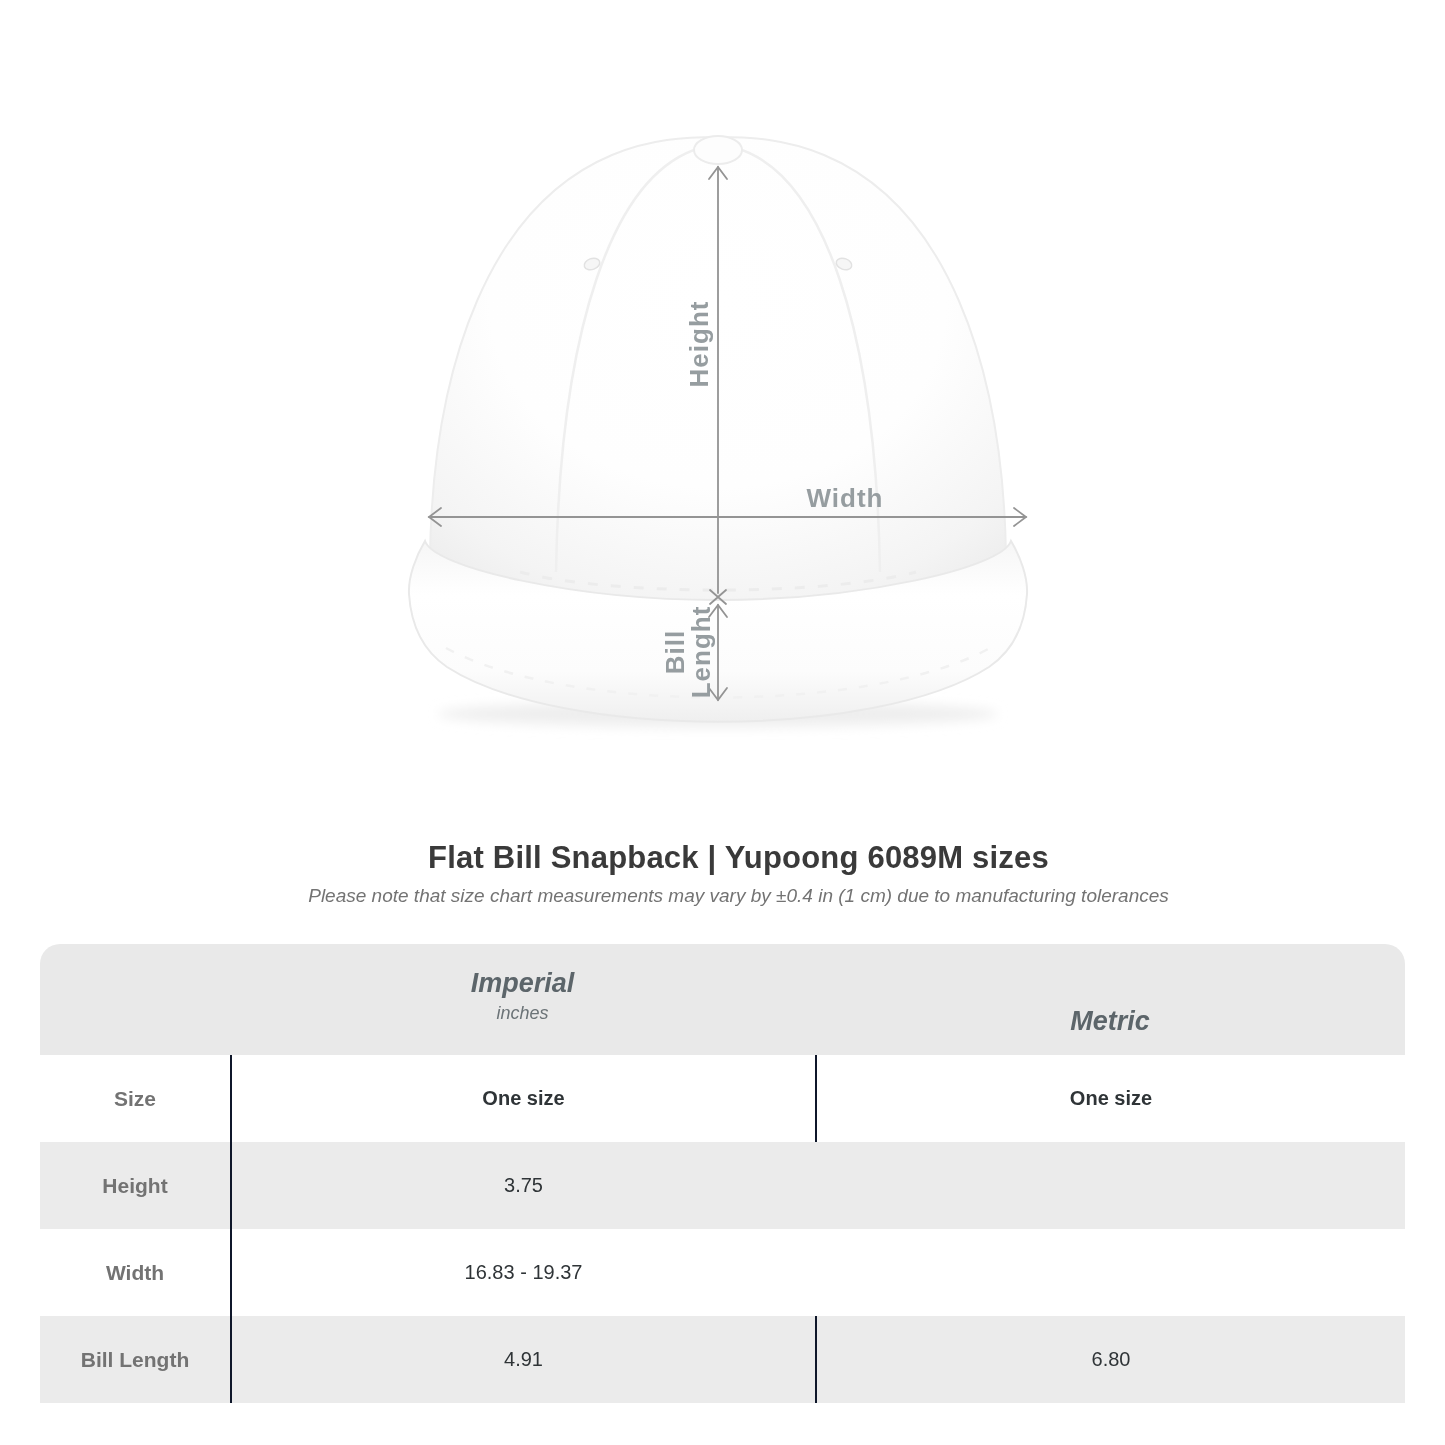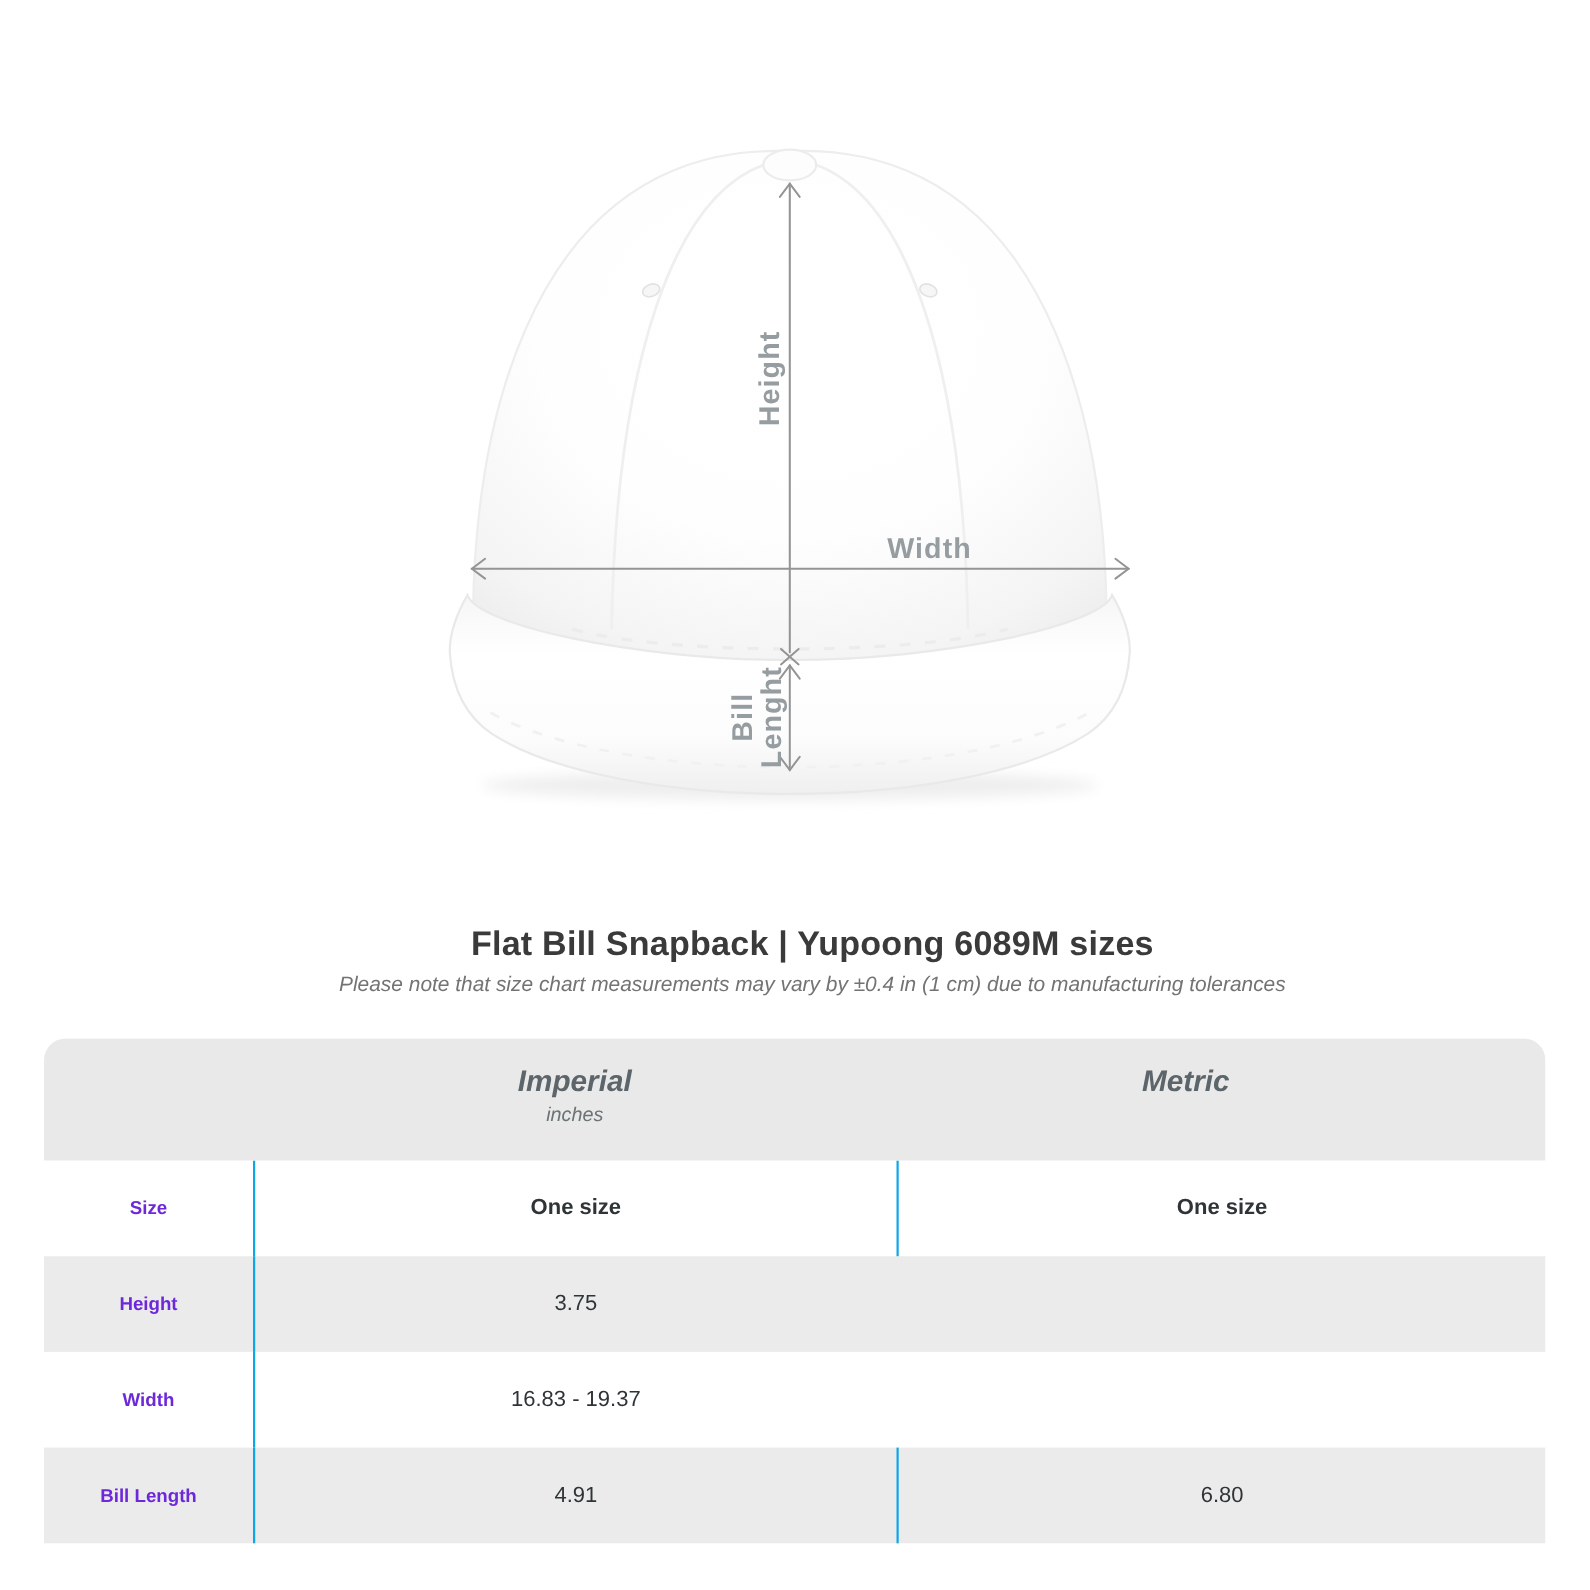--- a/index.html
+++ b/index.html
@@ -15,29 +15,29 @@
   .titleblock{position:absolute;top:840px;left:16px;width:1445px;text-align:center;}
   .titleblock h1{margin:0;font-size:31px;font-weight:bold;color:#3a3a3a;letter-spacing:.2px;}
   .titleblock p{margin:9px 0 16px 0;font-size:19px;font-style:italic;color:#737373;}
 
   
   .size-table{position:absolute;left:40px;top:944px;width:1365px;height:591px;
               border-radius:20px;overflow:hidden;background:#ffffff;}
   .thead{position:relative;height:111px;background:#e9e9e9;}
   .hgroup{position:absolute;top:24px;text-align:center;}
   .hgroup.imperial{left:190px;width:585px;}
-  .hgroup.metric{left:743px;width:590px;}
+  .hgroup.metric{left:775px;width:590px;margin-top:38px;}
   .hlabel{font-size:27px;font-weight:bold;font-style:italic;color:#5c656a;line-height:30px;}
   .hunit{font-size:18px;font-style:italic;color:#6b7377;line-height:24px;margin-top:3px;}
 
   .trow{display:grid;grid-template-columns:190px 585px 590px;height:87px;}
   .trow.alt{background:#ebebeb;}
   .cell{display:flex;align-items:center;justify-content:center;height:100%;}
-  .cell.vcol{border-left:2px solid #0ea5e9;}
-  .cell.rlabel{font-weight:bold;font-size:17px;color:#6d28d9;}
+  .cell.vcol{border-left:2px solid #0f172a;}
+  .cell.rlabel{font-weight:bold;font-size:21px;color:#737373;}
   .cell.value{font-size:20px;color:#2f3437;}
   .trow.first .cell.value{font-weight:bold;}
 </style>
 </head>
 <body>
 
 <div class="page">
 
   <svg class="hat-svg" viewBox="0 0 1445 800">
     <defs>

